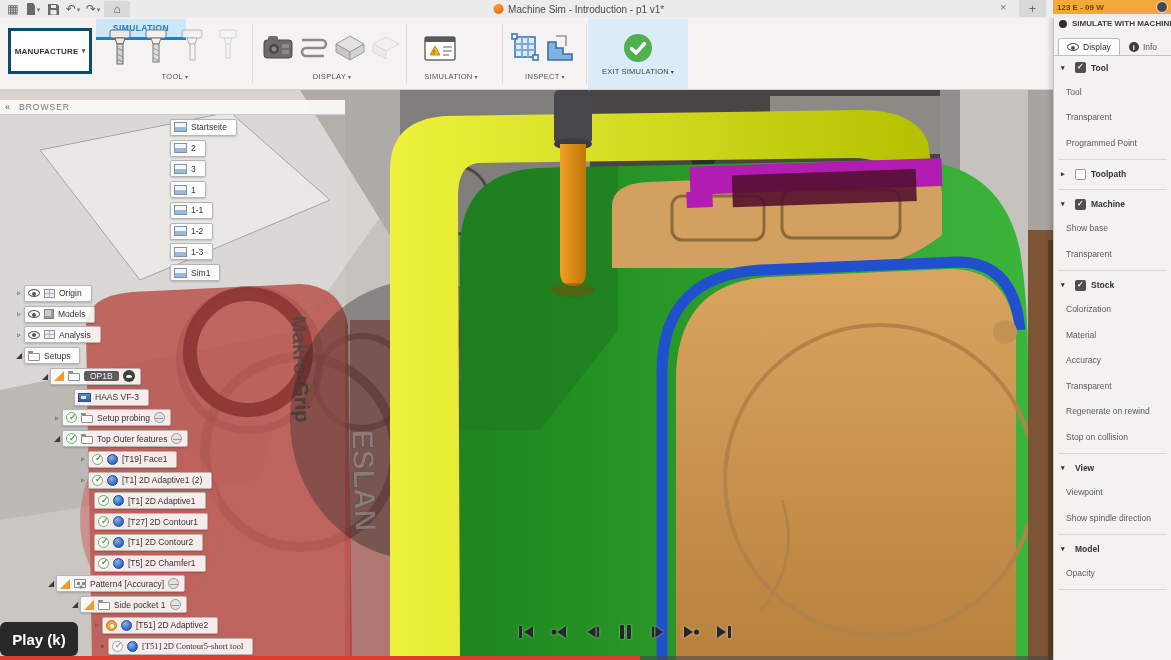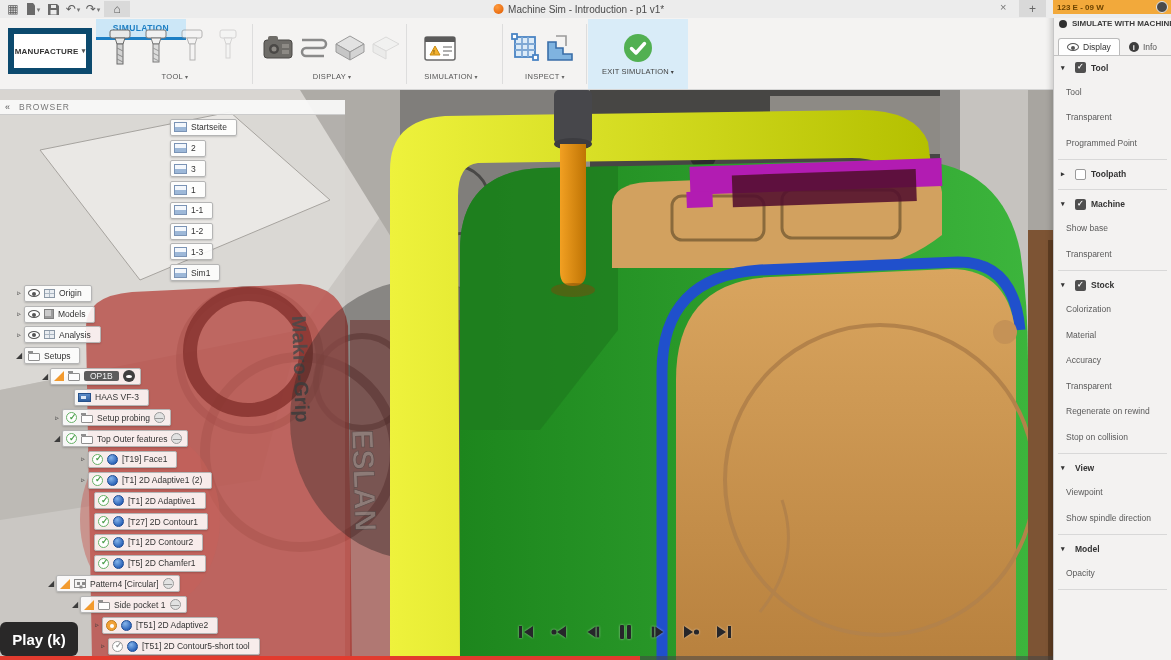--- a/index.html
+++ b/index.html
@@ -24,21 +24,21 @@
   #badge{position:absolute;left:1053px;top:0;width:118px;height:14px;background:#f2a93b;color:#6d4400;
          font-size:8px;font-weight:bold;display:flex;align-items:center;padding:0 4px;z-index:60;}
   #badge-circle{position:absolute;right:3px;top:1px;width:12px;height:12px;border-radius:50%;background:#4a4a4a;
                 border:1px solid #e6e6e6;}
 
   
   #toolbar{position:absolute;left:0;top:18px;width:1171px;height:72px;background:#f4f3f2;
            border-bottom:1px solid #d5d5d5;z-index:40;}
   .tdivider{position:absolute;top:6px;height:60px;width:1px;background:#ddd;}
   #manufacture-btn{position:absolute;left:8px;top:10px;width:84px;height:46px;background:#fff;
-                   border:6px solid #0c4a6e;display:flex;align-items:center;justify-content:center;
+                   border:3px solid #0c4a6e;display:flex;align-items:center;justify-content:center;
                    font-size:8px;font-weight:bold;color:#333;letter-spacing:.2px;}
   #manufacture-btn::after{content:"▾";font-size:7px;margin-left:3px;color:#555;}
   #sim-tab{position:absolute;left:96px;top:1px;width:90px;height:21px;background:#cce7f7;
            border-bottom:3px solid #1d7fc4;display:flex;align-items:center;justify-content:center;
            font-size:8.5px;font-weight:bold;color:#1d7fc4;letter-spacing:.4px;}
   .grp-label{position:absolute;top:54px;font-size:7.5px;color:#555;text-align:center;letter-spacing:.3px;}
   .grp-label::after{content:" ▾";font-size:6px;color:#666;}
   .ticonbar{position:absolute;top:10px;}
   #exit-block{position:absolute;left:588px;top:1px;width:100px;height:70px;background:#d9ecf8;
               display:flex;flex-direction:column;align-items:center;justify-content:center;gap:4px;}
@@ -607,21 +607,21 @@
           <span class="chipicons"></span>
         </span>
       </div>
       <div class="trow" style="margin-left: 46px;">
         <span class="texp f-d"></span>
         <span class="chip">
           <span class="chipicons">
             <span class="ticon t-tri"></span>
             <span class="ticon t-pattern"></span>
           </span>
-          <span class="tlabel">Pattern4 [Circular]</span>
+          <span class="tlabel">Pattern4 [Accuracy]</span>
           <span class="chipicons">
             <span class="ticon t-globe"></span>
           </span>
         </span>
       </div>
       <div class="trow" style="margin-left: 70px;">
         <span class="texp f-d"></span>
         <span class="chip">
           <span class="chipicons">
             <span class="ticon t-tri"></span>
@@ -637,21 +637,21 @@
         <span class="texp f-r"></span>
         <span class="chip">
           <span class="chipicons">
             <span class="ticon t-clock"></span>
             <span class="ticon t-sphere"></span>
           </span>
           <span class="tlabel">[T51] 2D Adaptive2</span>
           <span class="chipicons"></span>
         </span>
       </div>
-      <div class="trow" style="margin-left: 98px;">
+      <div class="trow" style="margin-left: 98px; font-family: Liberation Serif, serif;">
         <span class="texp f-r"></span>
         <span class="chip">
           <span class="chipicons">
             <span class="ticon t-checkgray"></span>
             <span class="ticon t-sphere"></span>
           </span>
           <span class="tlabel">[T51] 2D Contour5-short tool</span>
           <span class="chipicons"></span>
         </span>
       </div>

